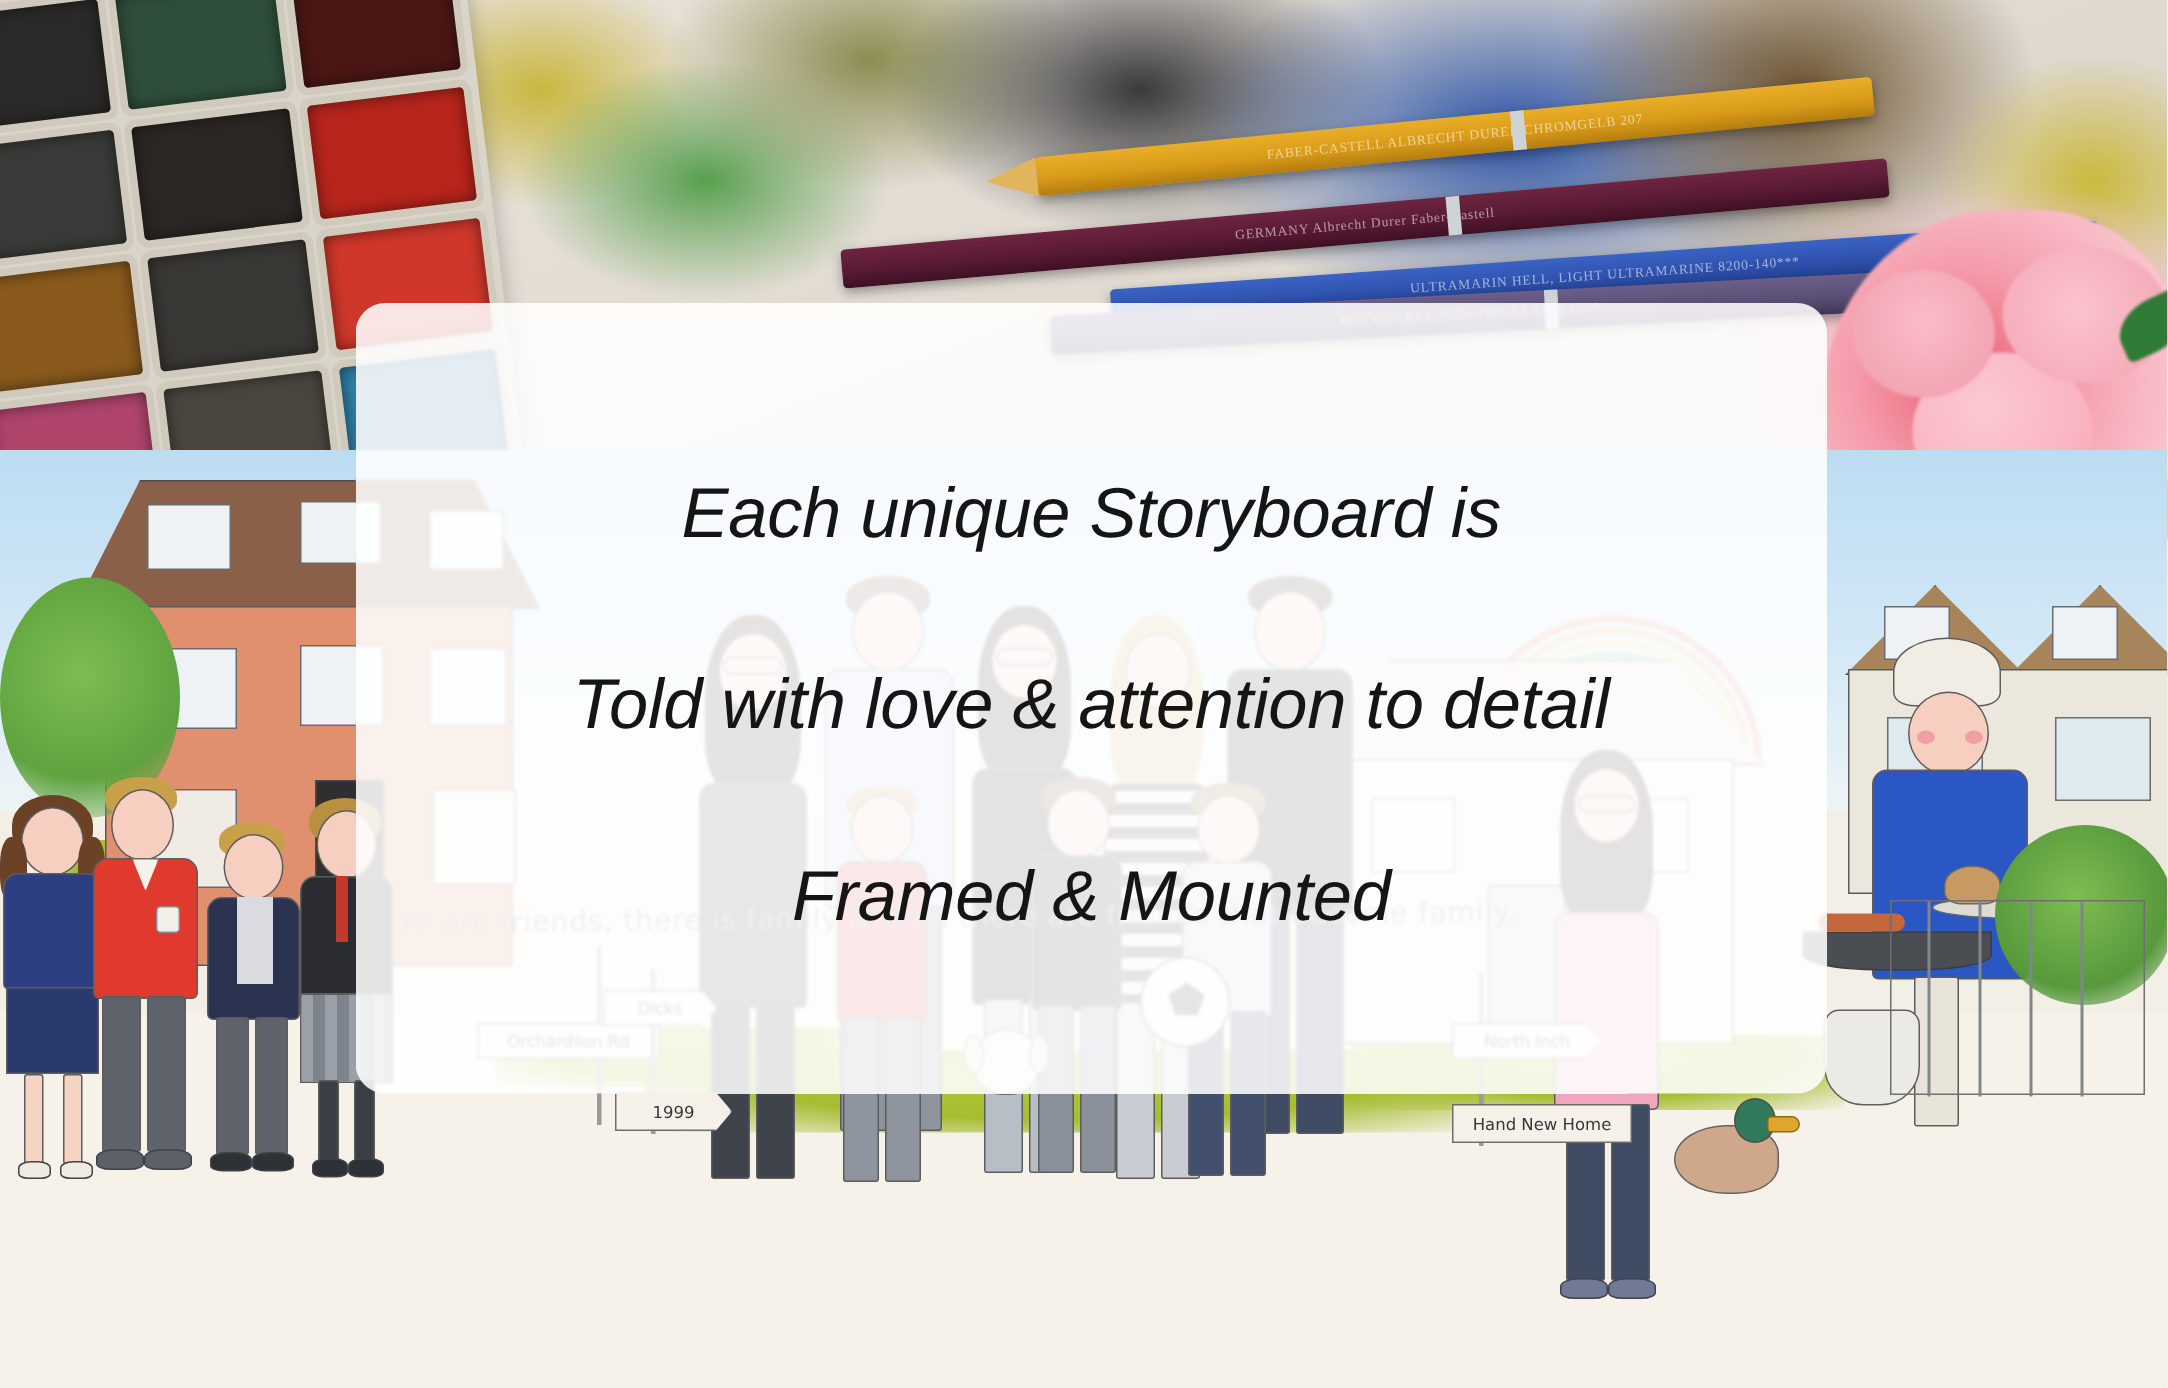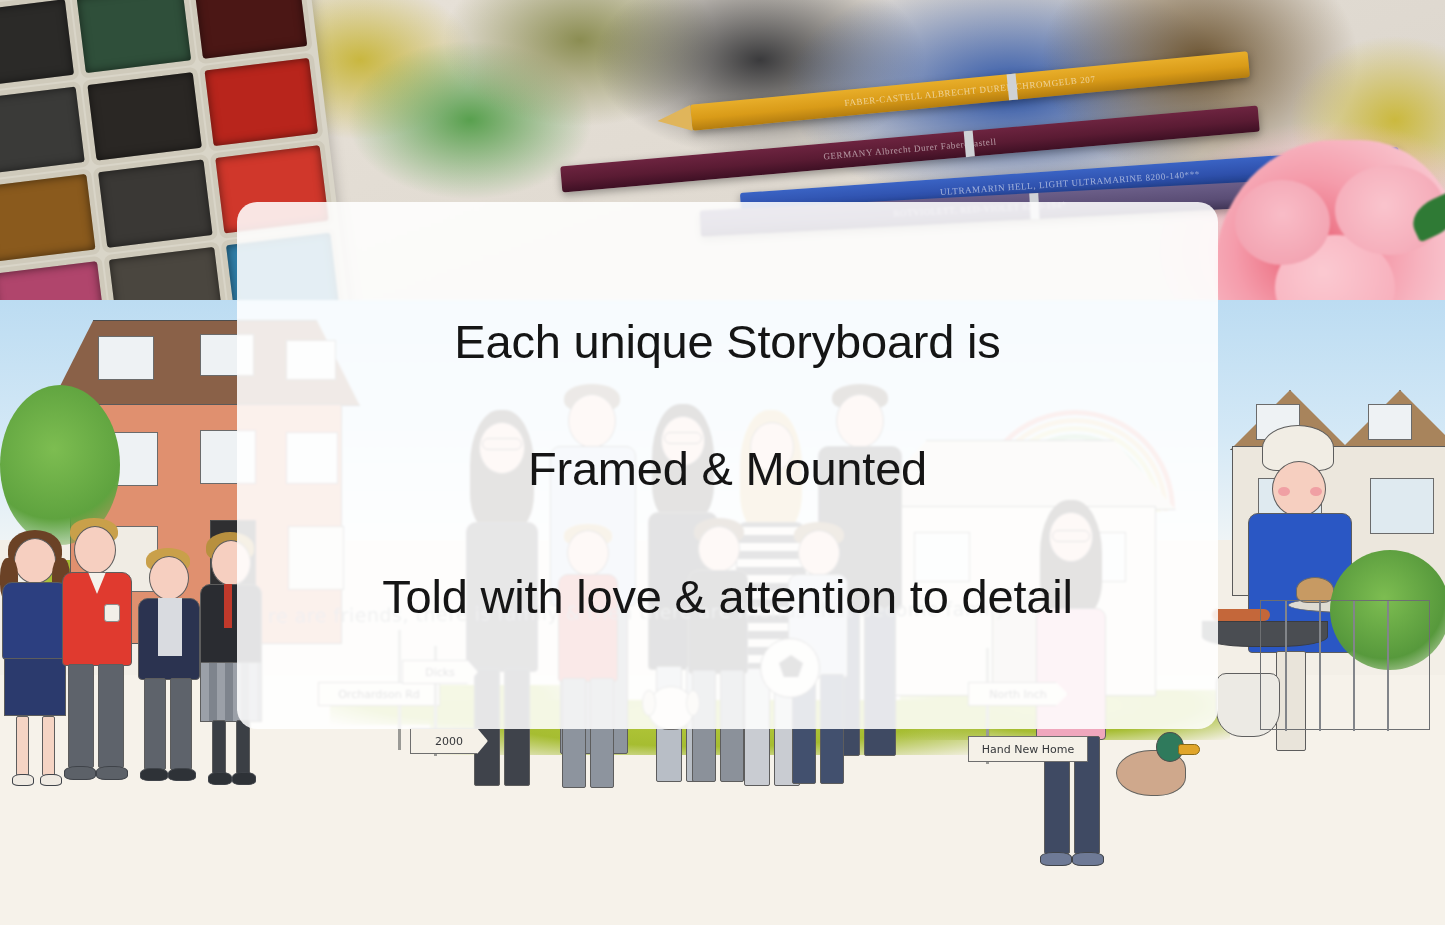--- a/index.html
+++ b/index.html
@@ -200,20 +200,21 @@
     position:absolute;
     left:237px; top:202px;
     width:981px; height:527px;
     border-radius:20px;
     background:rgba(255,255,255,.87);
     backdrop-filter:blur(1px);
     display:flex; flex-direction:column;
     justify-content:space-evenly;
     align-items:center;
     padding:38px 20px 30px;
+    font-style:italic;
   }
   .overlay-line{
     font-family:"Liberation Sans", sans-serif;
     font-weight:400;
     font-size:47px;
     line-height:1.08;
     color:#151515;
     text-align:center;
     letter-spacing:-.2px;
     white-space:nowrap;
@@ -497,36 +498,36 @@
       <div style="position:absolute;left:126px;top:0;width:1.5px;height:130px;background:#82858a;"></div>
     </div>
 
     <div class="signpost" style="left:352px;top:330px;">
       <div class="sign-pole" style="left:46px;top:0;height:120px;"></div>
       <div class="sign-board" style="left:-34px;top:52px;width:122px;height:24px;">Orchardson Rd</div>
     </div>
 
     <div class="signpost" style="left:410px;top:318px;">
       <div class="sign-pole" style="left:24px;top:28px;height:110px;"></div>
-      <div class="sign-board" style="left:0;top:110px;width:78px;height:26px;clip-path:polygon(0 0,86% 0,100% 50%,86% 100%,0 100%)">2000</div>
+      <div class="sign-board" style="left:0;top:110px;width:78px;height:26px;clip-path:polygon(0 0,86% 0,100% 50%,86% 100%,0 100%)">1999</div>
     </div>
 
     <div class="signpost" style="left:402px;top:360px;">
       <div class="sign-board" style="left:0;top:0;width:76px;height:24px;clip-path:polygon(0 0,86% 0,100% 50%,86% 100%,0 100%)">Dicks</div>
     </div>
 
     <div class="signpost" style="left:968px;top:326px;">
       <div class="sign-pole" style="left:18px;top:22px;height:116px;"></div>
       <div class="sign-board" style="left:0;top:56px;width:100px;height:24px;clip-path:polygon(0 0,88% 0,100% 50%,88% 100%,0 100%)">North Inch</div>
       <div class="sign-board" style="left:0;top:110px;width:120px;height:26px;">Hand New Home</div>
     </div>
 
     <div class="hand-top">re are friends, there is family &amp; then there are friends that become family.</div>
 
   </div>
 
   <div class="overlay-card">
     <div class="overlay-line">Each unique Storyboard is</div>
+    <div class="overlay-line">Told with love &amp; attention to detail</div>
     <div class="overlay-line">Framed &amp; Mounted</div>
-    <div class="overlay-line">Told with love &amp; attention to detail</div>
   </div>
 
 </div>
 
 </body></html>

